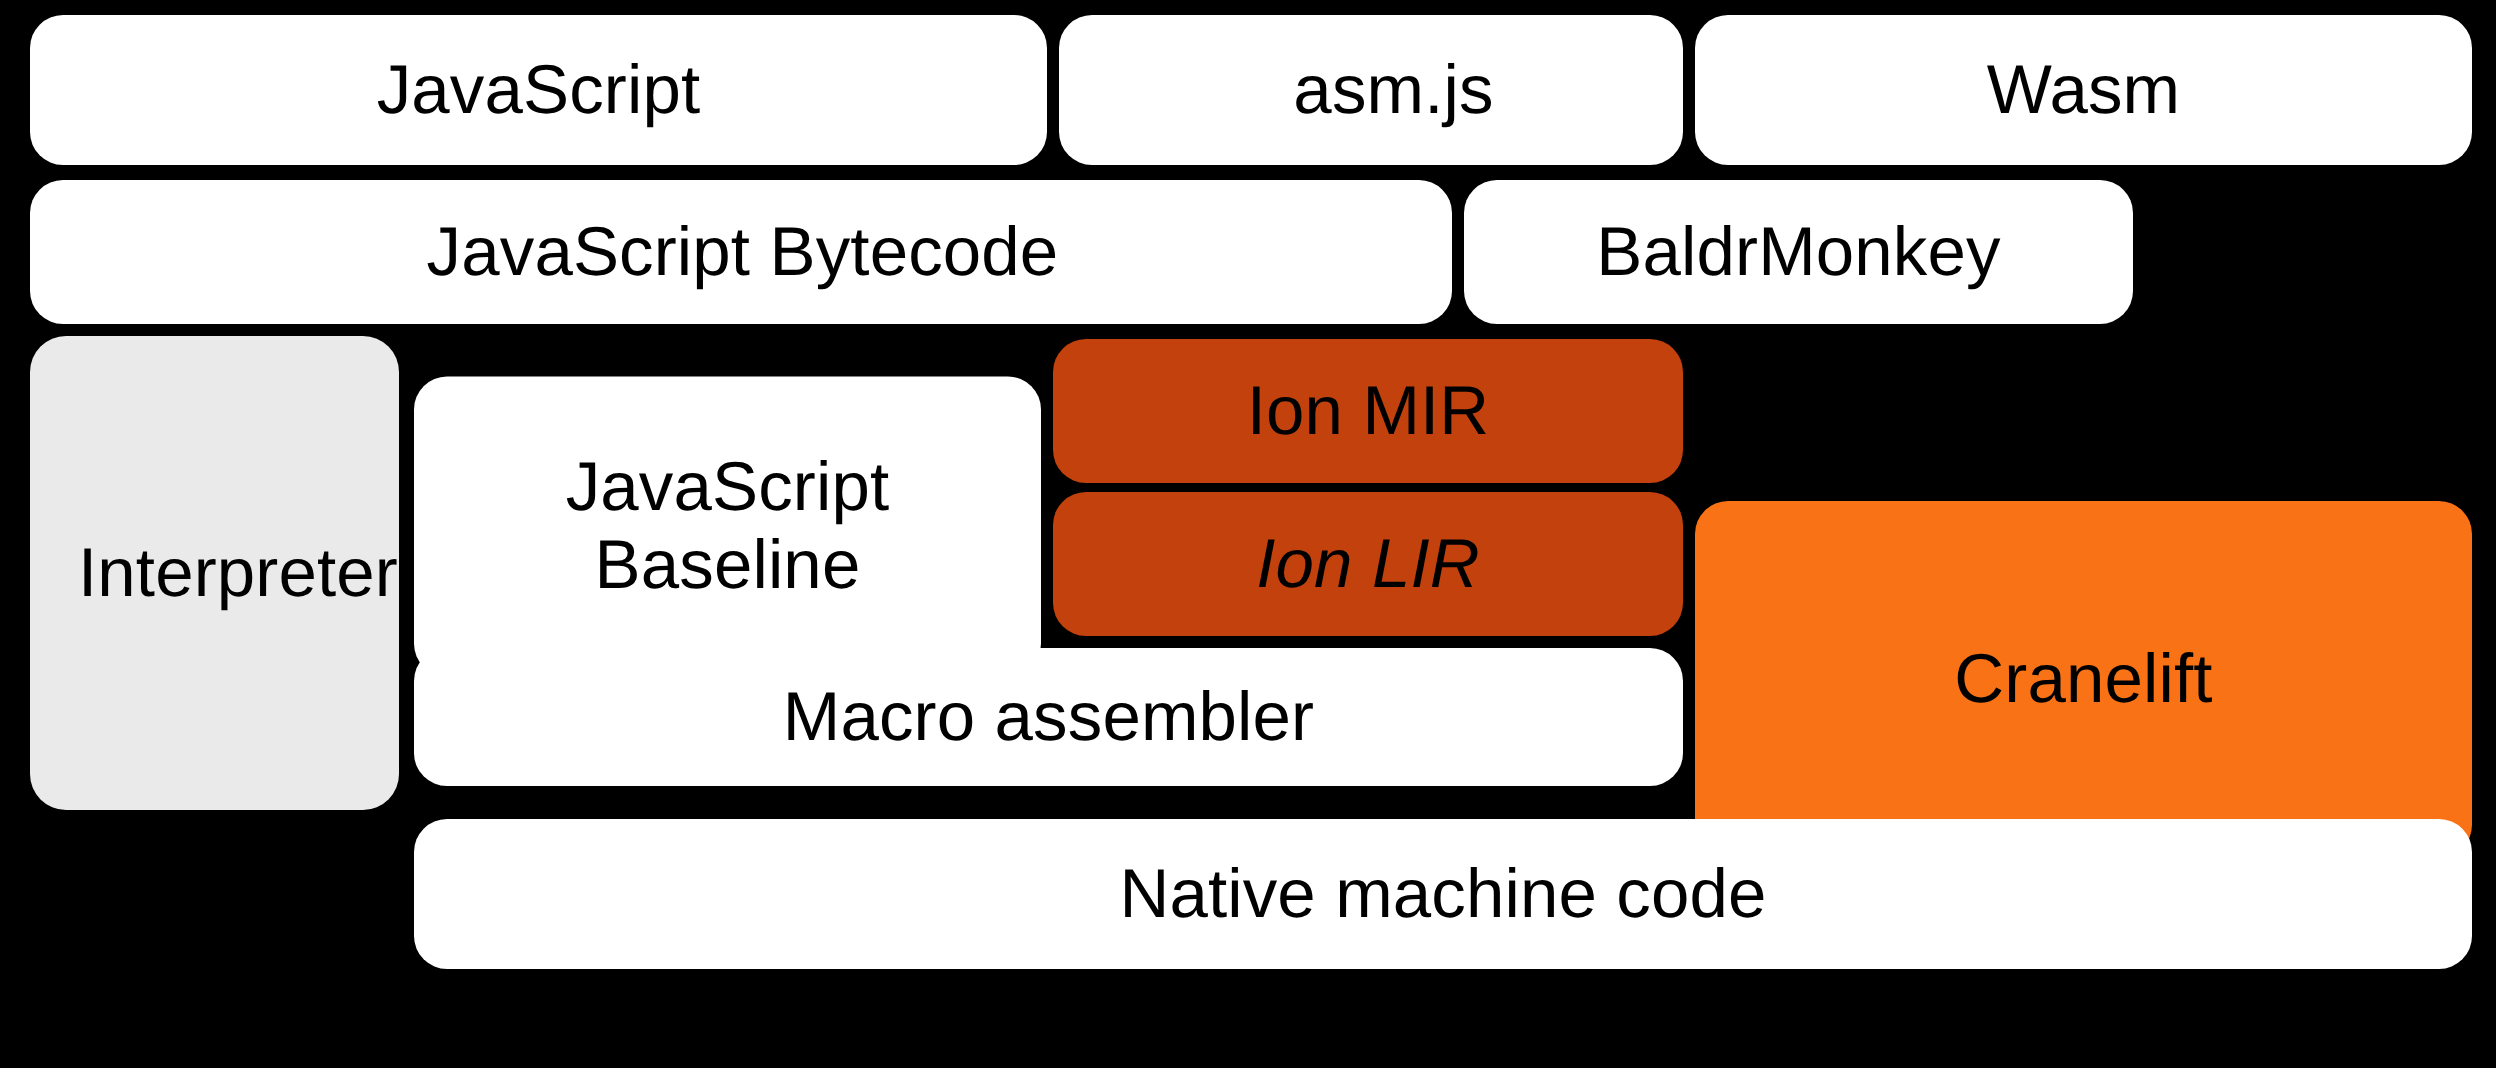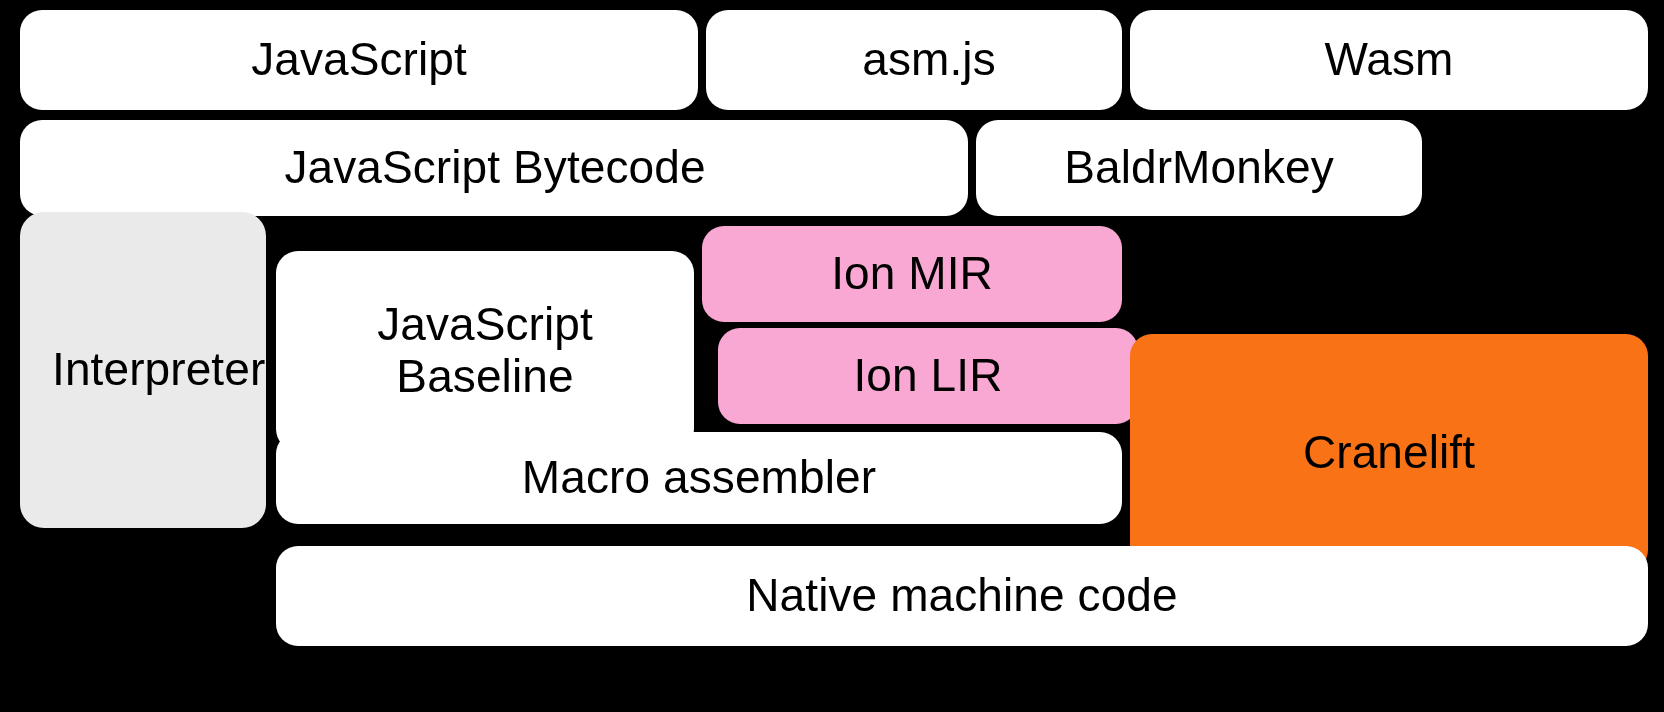--- a/index.html
+++ b/index.html
@@ -33,37 +33,37 @@
     letter-spacing: 0.1px;
     padding: 2px 10px;
     -webkit-font-smoothing: antialiased;
   }
   .node .label {
     display: block;
     width: 100%;
   }
   .fill-white  { background: #FFFFFF; }
   .fill-grey   { background: #EAEAEA; }
-  .fill-green  { background: #f9a8d4; }
+  .fill-green  { background: #c2410c; }
   .fill-red    { background: #f97316; }
 
   
   .n-javascript      { left: 20px;   top: 10px;  width: 678px; height: 100px; }
   .n-asmjs           { left: 706px;  top: 10px;  width: 416px; height: 100px; padding-left: 40px; }
   .n-wasm            { left: 1130px; top: 10px;  width: 518px; height: 100px; }
 
   
   .n-js-bytecode     { left: 20px;   top: 120px; width: 948px; height: 96px; padding-left: 12px;  }
   .n-baldrmonkey     { left: 976px;  top: 120px; width: 446px; height: 96px;  }
 
   
-  .n-interpreter     { left: 20px;   top: 212px; width: 246px; height: 316px; border-radius: 24px; padding-left: 32px; }
+  .n-interpreter     { left: 20px;   top: 224px; width: 246px; height: 316px; border-radius: 24px; padding-left: 32px; }
   .n-js-baseline     { left: 276px;  top: 224px; width: 418px; height: 200px; margin-top: 27px; }
   .n-ion-mir         { left: 702px;  top: 226px; width: 420px; height: 96px;  }
-  .n-ion-lir         { left: 718px;  top: 328px; width: 420px; height: 96px;  }
+  .n-ion-lir         { left: 702px;  top: 328px; width: 420px; height: 96px; font-style: italic;  }
   .n-macro-assembler { left: 276px;  top: 432px; width: 846px; height: 92px; }
   .n-cranelift       { left: 1130px; top: 334px; width: 518px; height: 238px; }
   .n-native-code     { left: 276px;  top: 546px; width: 1372px; height: 100px; }
 </style>
 </head>
 <body>
 
 <div id="diagram">
 
   <div class="node fill-white n-javascript">

